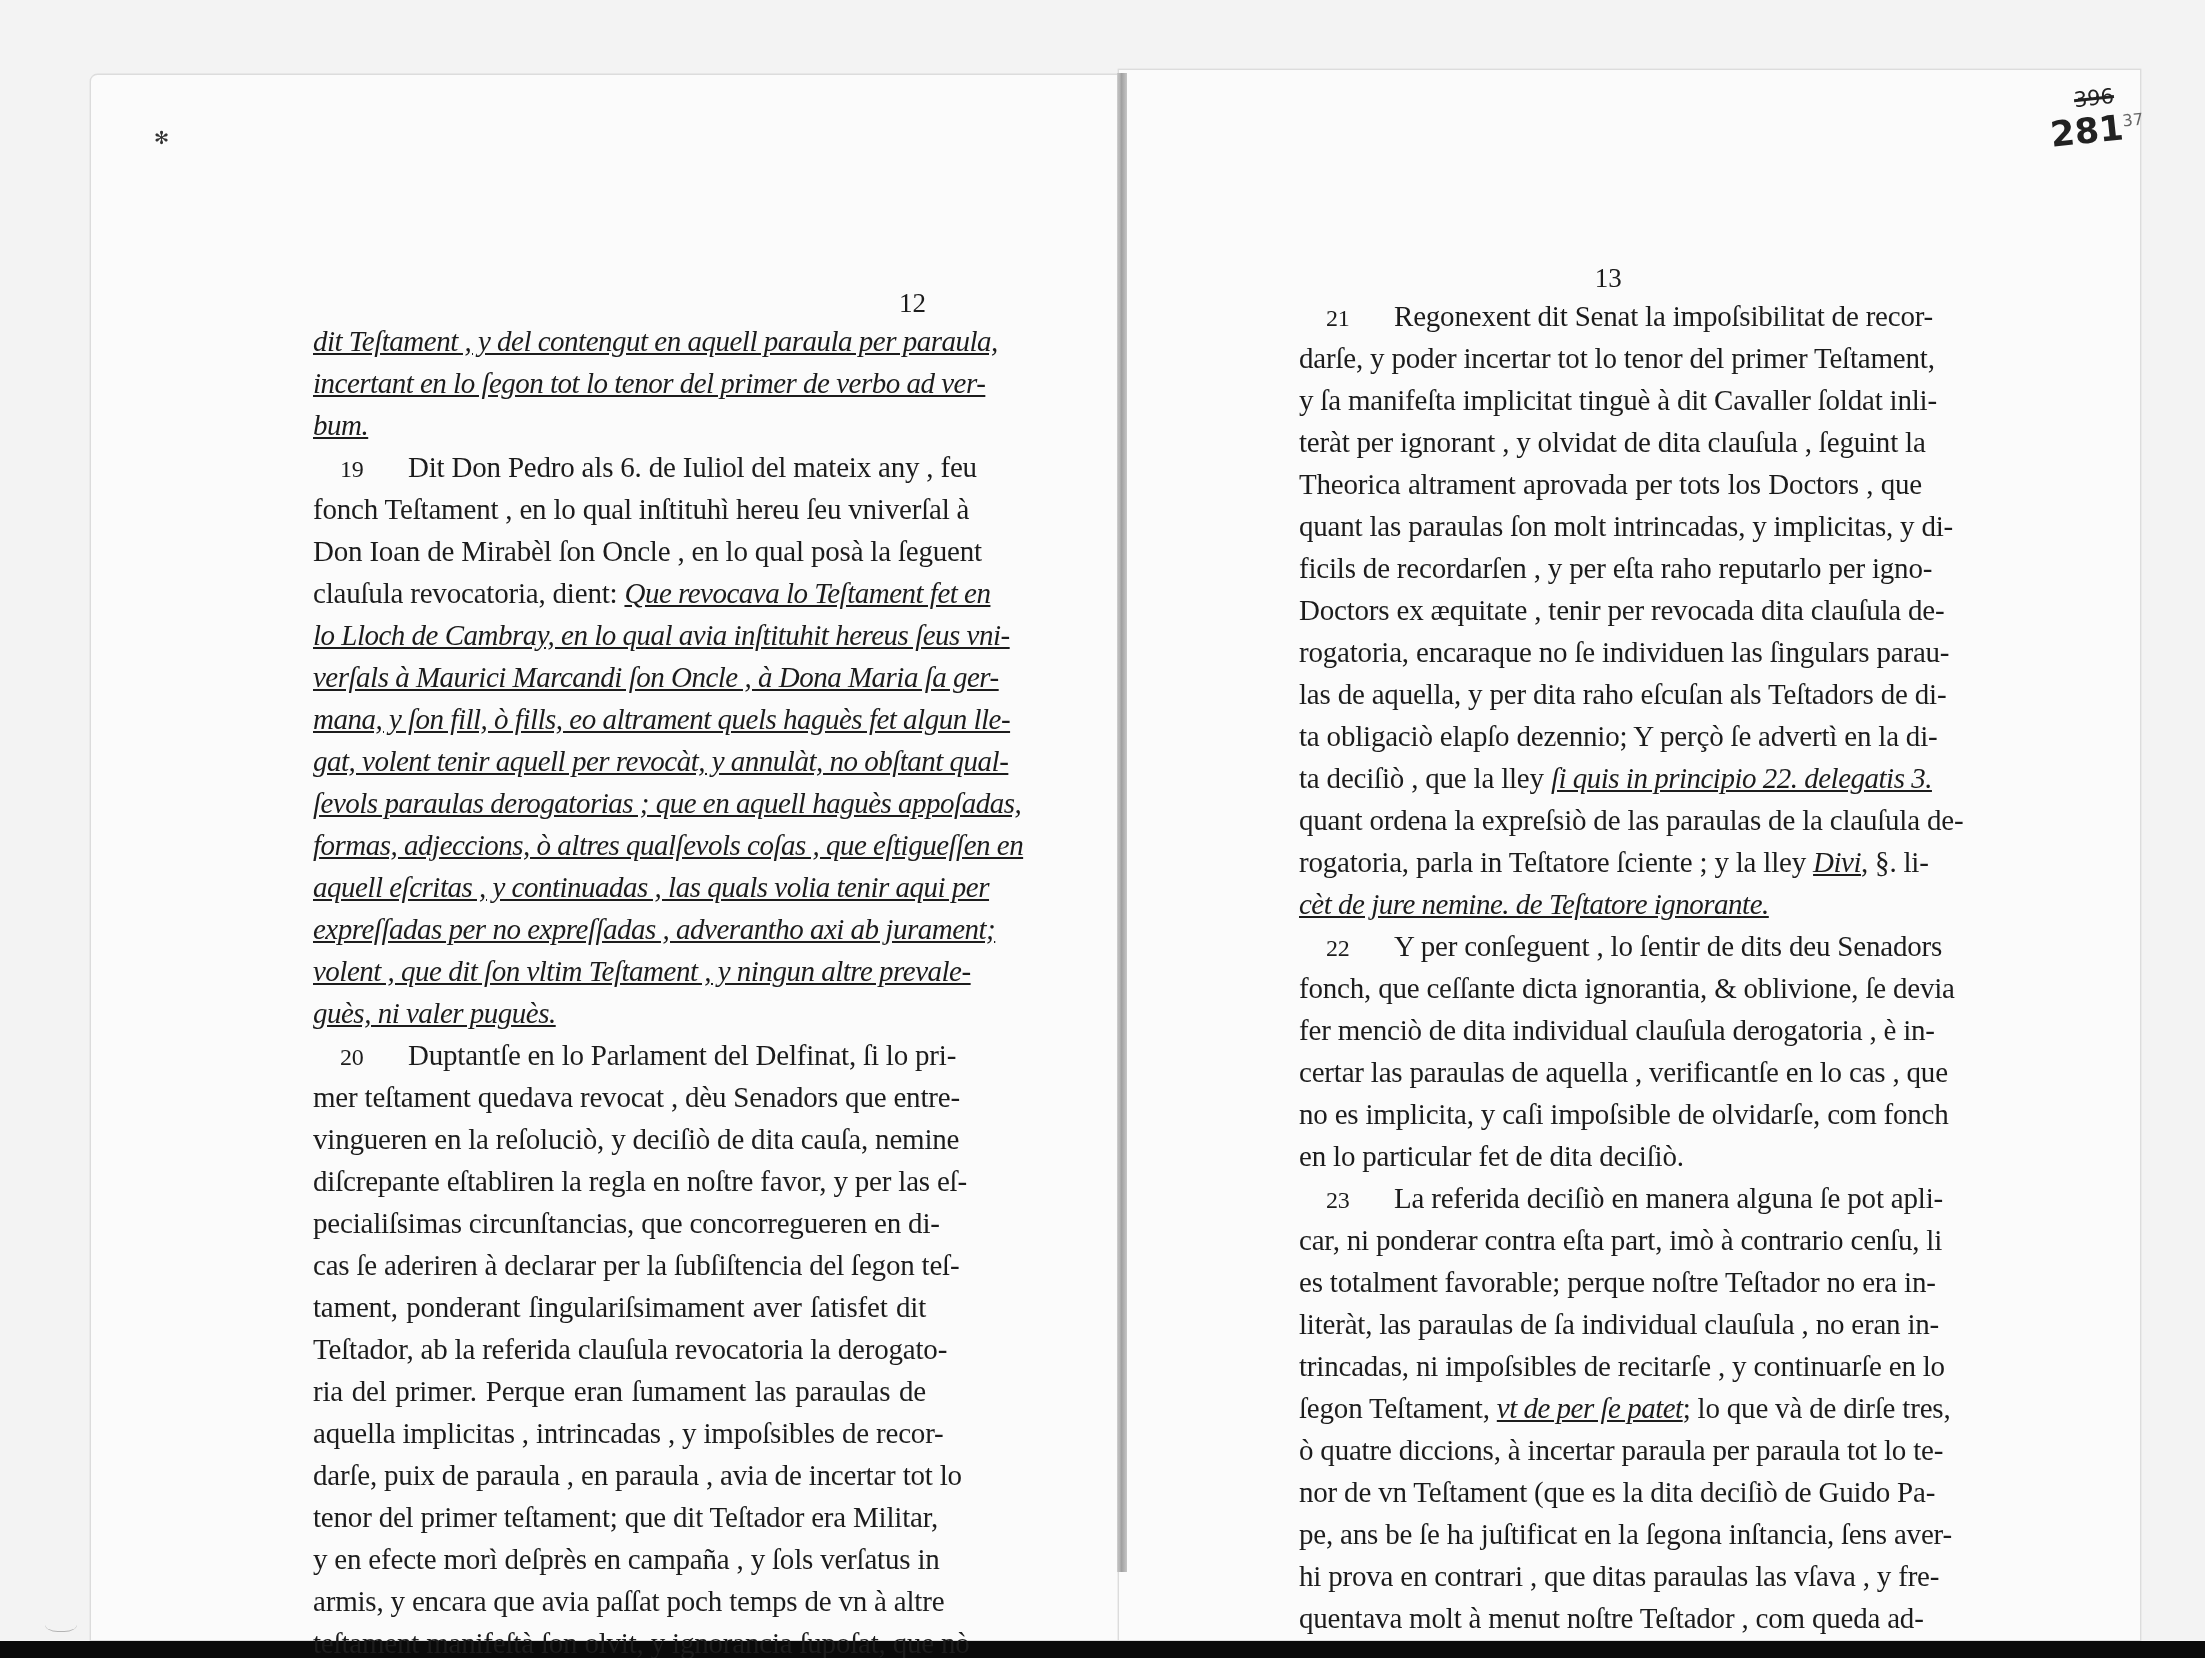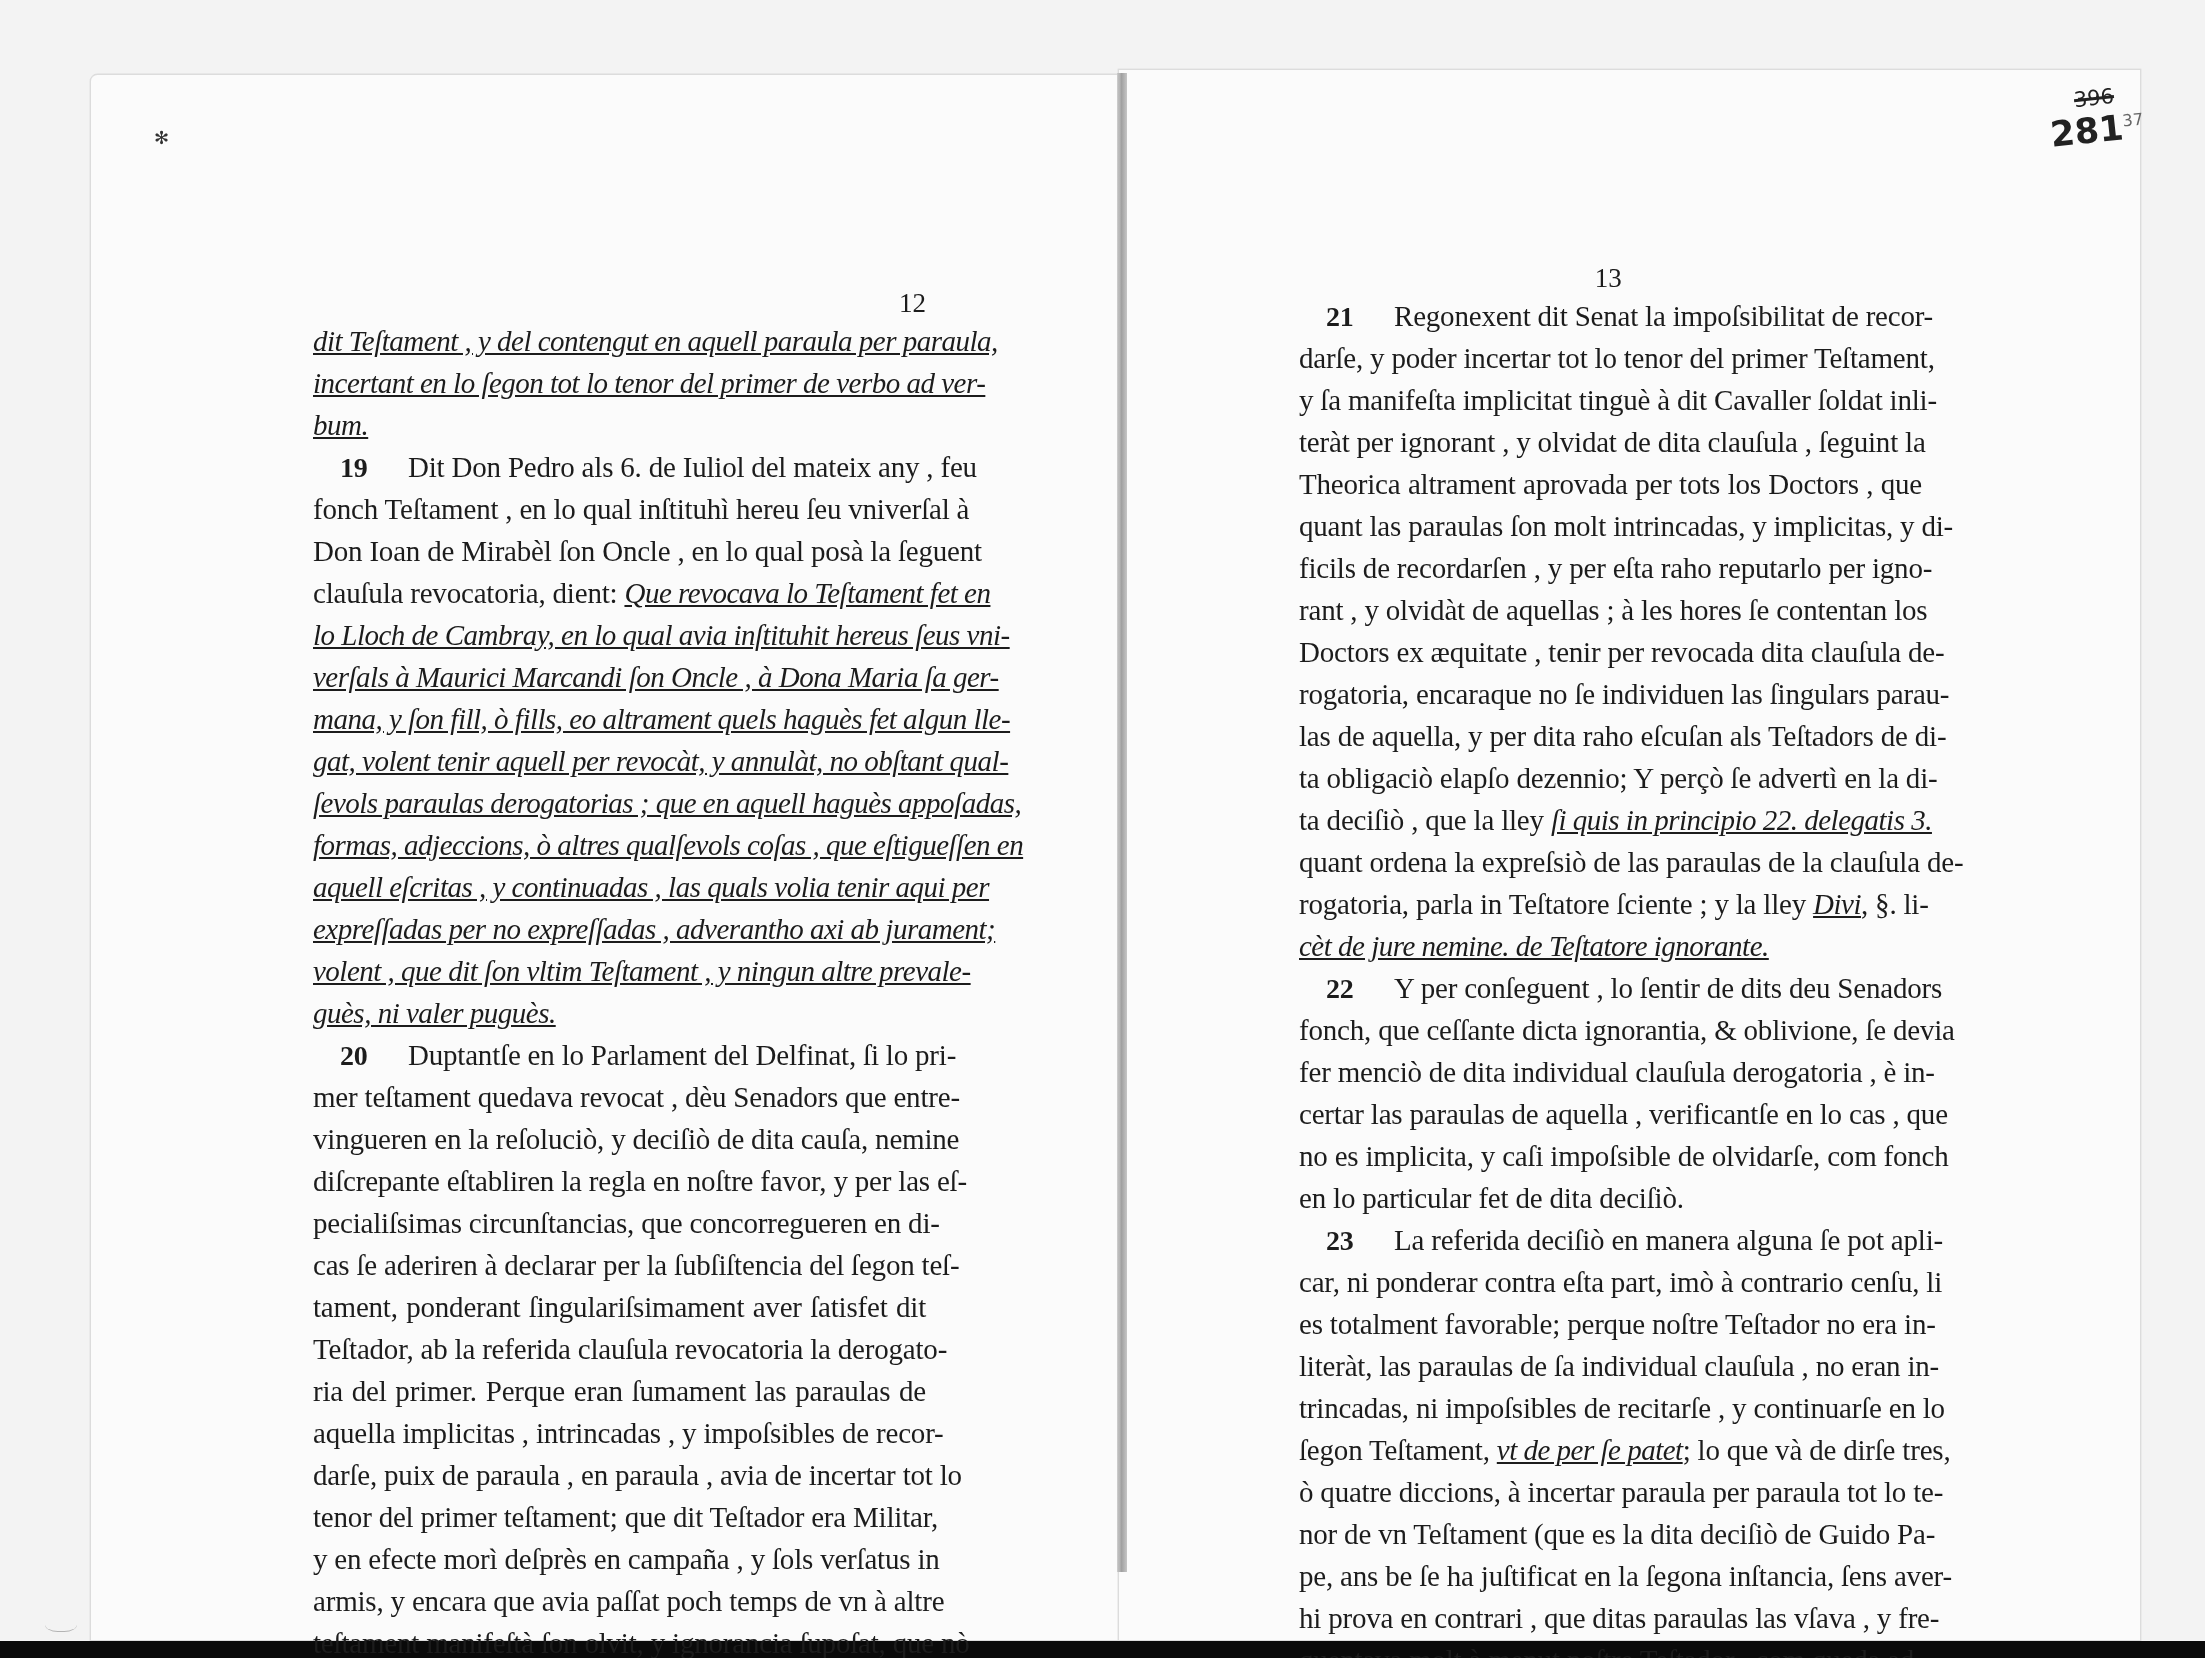--- a/index.html
+++ b/index.html
@@ -28,21 +28,21 @@
 
   .line {
     display: block; height: 42px; line-height: 42px;
     font-size: 29px; white-space: nowrap;
     text-align: justify; text-align-last: justify;
     letter-spacing: -0.2px;
   }
   .line.last { text-align-last: left; }
   .line.indent { padding-left: 27px; }
   .it { font-style: italic; letter-spacing: -0.5px; text-decoration: underline; }
-  .pnum { font-size: 28px; display: inline-block; width: 68px; text-align-last: left; font-weight: bold; }
+  .pnum { font-size: 24px; display: inline-block; width: 68px; text-align-last: left; }
   .pagenum { display: block; height: 34px; line-height: 34px; font-size: 27px; }
   #left-col .pagenum { text-align: right; }
   #right-col .pagenum { text-align: center; padding-right: 4.5px; }
 
   .folio {
     position: absolute; left: 2049px; top: 86px; font-family: "DejaVu Sans", sans-serif;
     color: #222; transform: rotate(-6deg);
   }
   .folio .old { display:block; font-size: 21px; text-decoration: line-through; text-decoration-thickness: 2.7px; margin-left: 27px; }
   .folio .new { display:block; font-size: 35px; font-weight: bold; }
@@ -109,21 +109,20 @@
 <div class="col" id="right-col">
   <span class="pagenum">13</span>
   <div id="right-lines">
       <span class="line indent"><span class="pnum">21</span>Regonexent dit Senat la impoſsibilitat de recor-</span>
       <span class="line">darſe, y poder incertar tot lo tenor del primer Teſtament,</span>
       <span class="line">y ſa manifeſta implicitat tinguè à dit Cavaller ſoldat inli-</span>
       <span class="line">teràt per ignorant , y olvidat de dita clauſula , ſeguint la</span>
       <span class="line">Theorica altrament aprovada per tots los Doctors , que</span>
       <span class="line">quant las paraulas ſon molt intrincadas, y implicitas, y di-</span>
       <span class="line">ficils de recordarſen , y per eſta raho reputarlo per igno-</span>
-      <span class="line">rant , y olvidàt de aquellas ; à les hores ſe contentan los</span>
       <span class="line">Doctors ex æquitate , tenir per revocada dita clauſula de-</span>
       <span class="line">rogatoria, encaraque no ſe individuen las ſingulars parau-</span>
       <span class="line">las de aquella, y per dita raho eſcuſan als Teſtadors de di-</span>
       <span class="line">ta obligaciò elapſo dezennio; Y perçò ſe advertì en la di-</span>
       <span class="line">ta deciſiò , que la lley <span class="it">ſi quis in principio 22. delegatis 3.</span></span>
       <span class="line">quant ordena la expreſsiò de las paraulas de la clauſula de-</span>
       <span class="line">rogatoria, parla in Teſtatore ſciente ; y la lley <span class="it">Divi</span>, §. li-</span>
       <span class="line last it">cèt de jure nemine. de Teſtatore ignorante.</span>
       <span class="line indent"><span class="pnum">22</span>Y per conſeguent , lo ſentir de dits deu Senadors</span>
       <span class="line">fonch, que ceſſante dicta ignorantia, &amp; oblivione, ſe devia</span>

